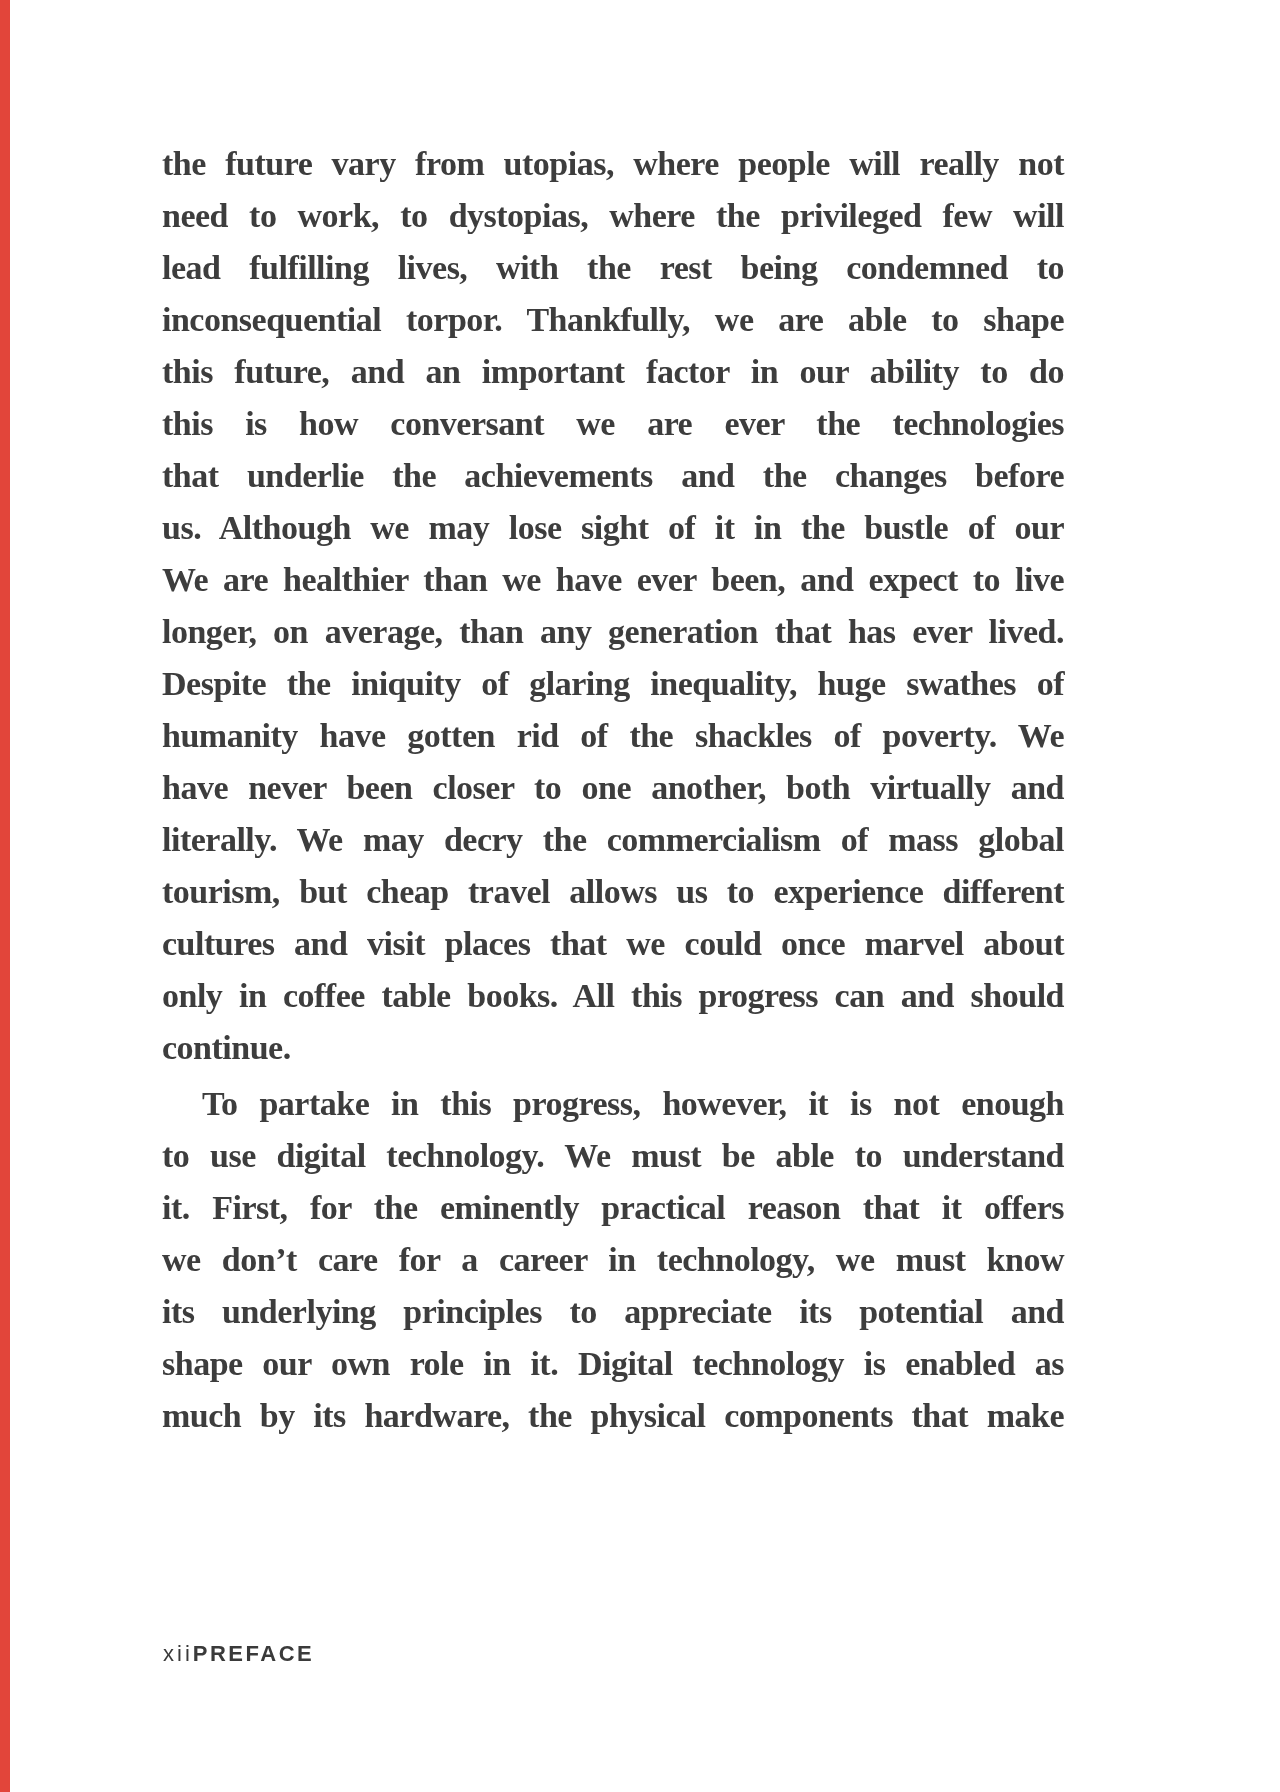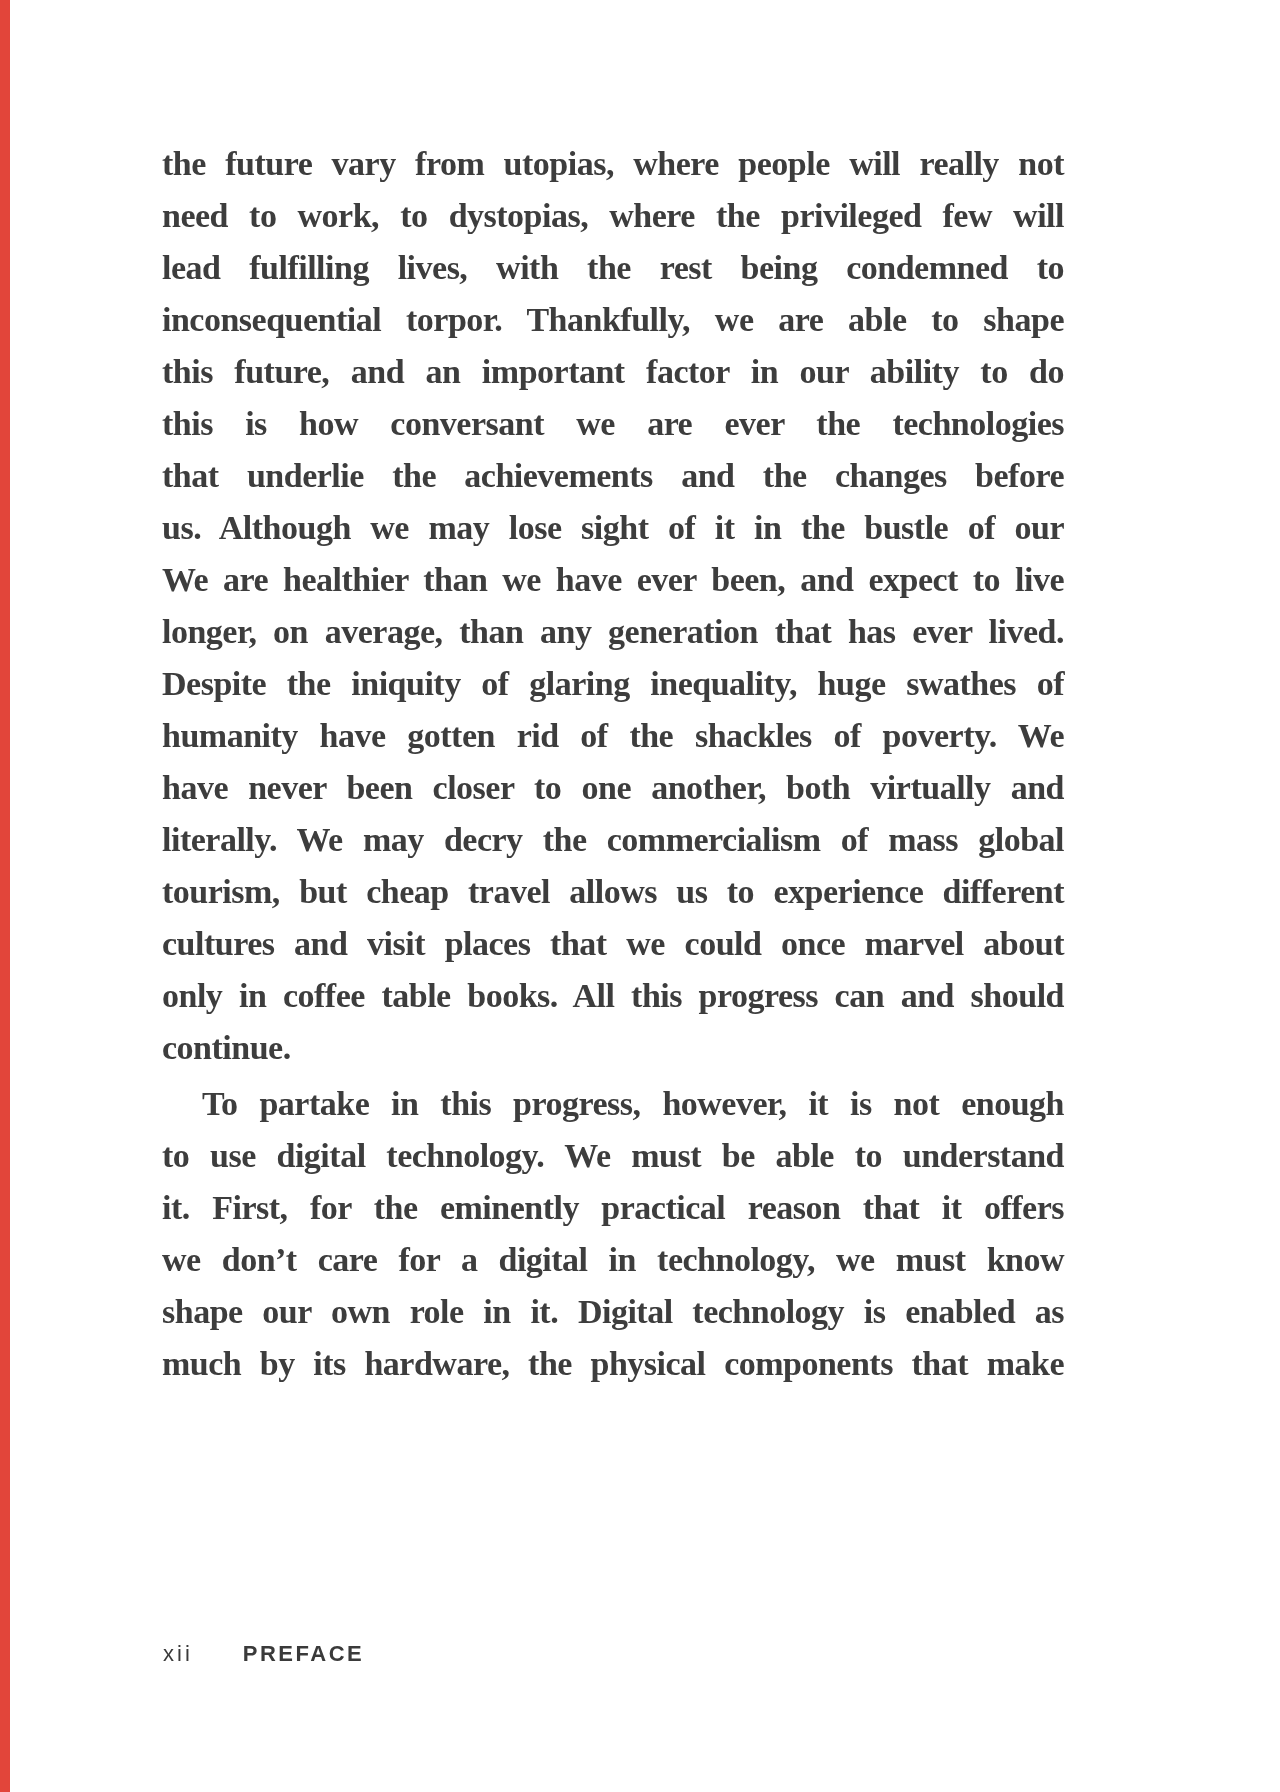--- a/index.html
+++ b/index.html
@@ -47,21 +47,20 @@
   }
   .para.indent .line:first-child {
     text-indent: 40px;
   }
   .footer {
     position: absolute;
     left: 163px;
     top: 1641px;
     display: flex;
     align-items: baseline;
-    gap: 50px;
     font-family: "Liberation Sans", sans-serif;
     font-size: 22px;
     color: var(--footer-text, #3a3a3a);
   }
   .page-number { letter-spacing: 3px; }
   .section-label { letter-spacing: 2.5px; font-weight: bold; }
   .watermark {
     position: absolute;
     right: 13px;
     top: 1852px;
@@ -95,21 +94,22 @@
         <div class="line">literally. We may decry the commercialism of mass global</div>
         <div class="line">tourism, but cheap travel allows us to experience different</div>
         <div class="line">cultures and visit places that we could once marvel about</div>
         <div class="line">only in coffee table books. All this progress can and should</div>
         <div class="line plain-last">continue.</div>
       </div>
       <div class="para indent">
         <div class="line">To partake in this progress, however, it is not enough</div>
         <div class="line">to use digital technology. We must be able to understand</div>
         <div class="line">it. First, for the eminently practical reason that it offers</div>
-        <div class="line">we don’t care for a digital in technology, we must know</div>
+        <div class="line">we don’t care for a career in technology, we must know</div>
+        <div class="line">its underlying principles to appreciate its potential and</div>
         <div class="line">shape our own role in it. Digital technology is enabled as</div>
         <div class="line">much by its hardware, the physical components that make</div>
       </div>
     </main>
 
   <footer class="footer">
     <span class="page-number">xii</span>
     <span class="section-label">PREFACE</span>
   </footer>
 

